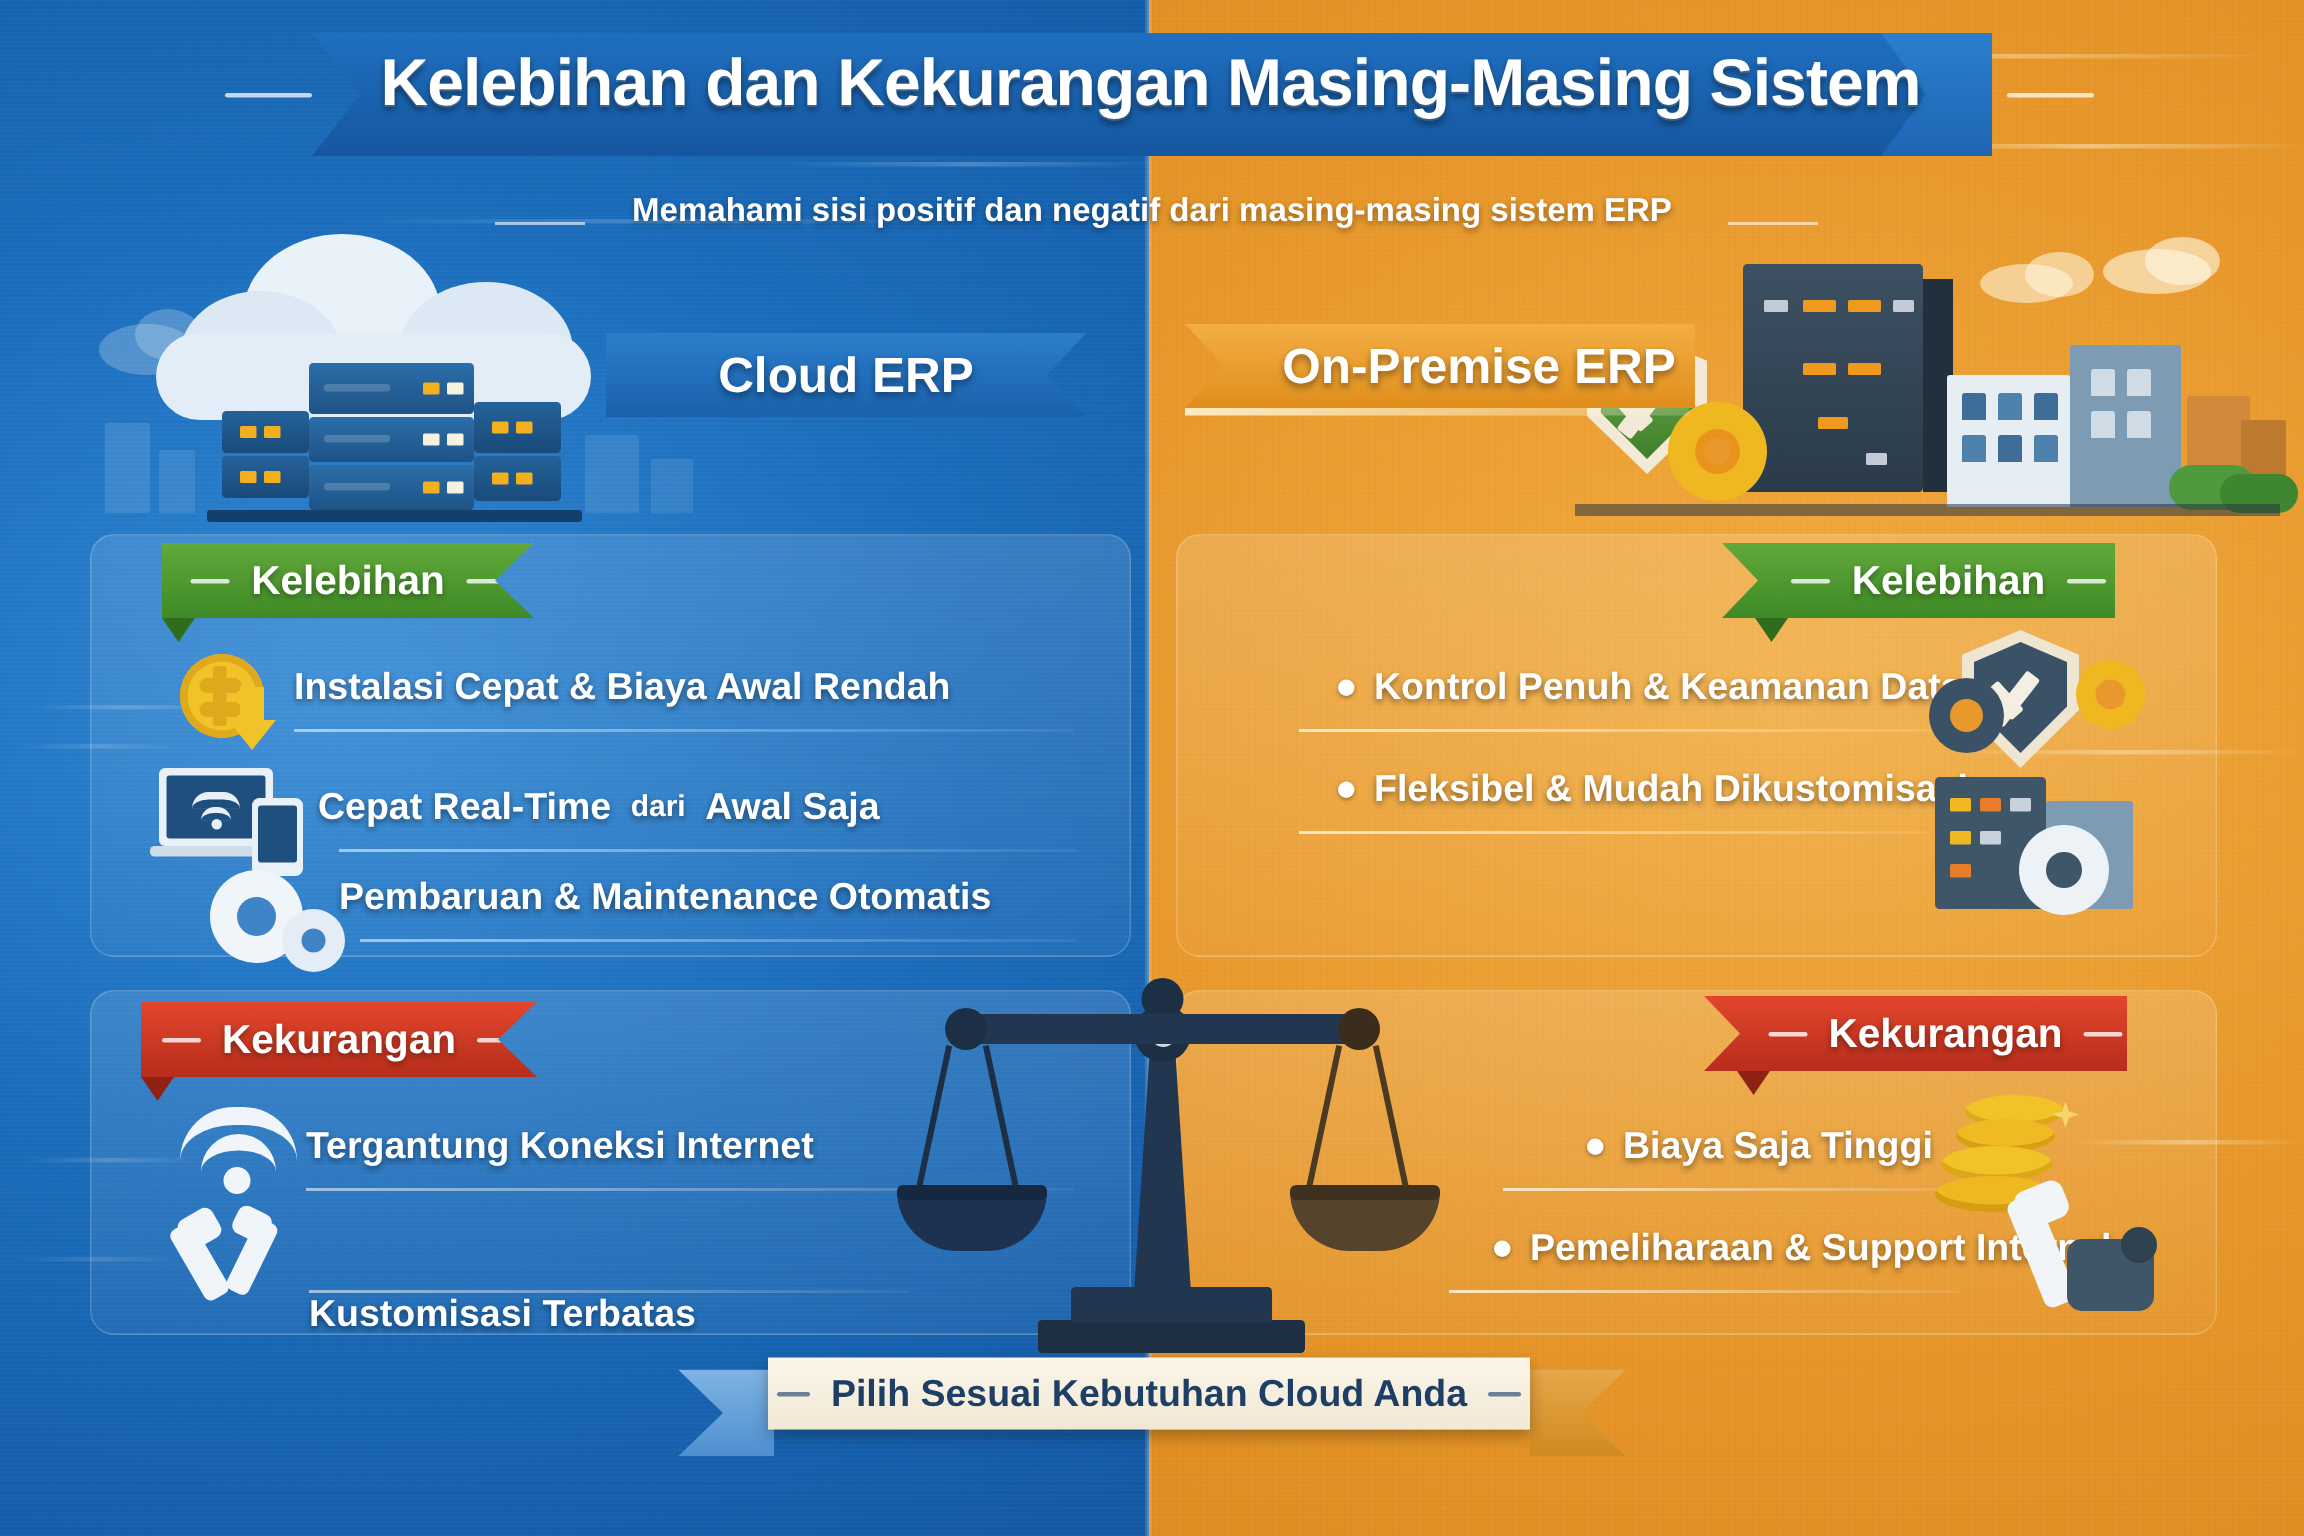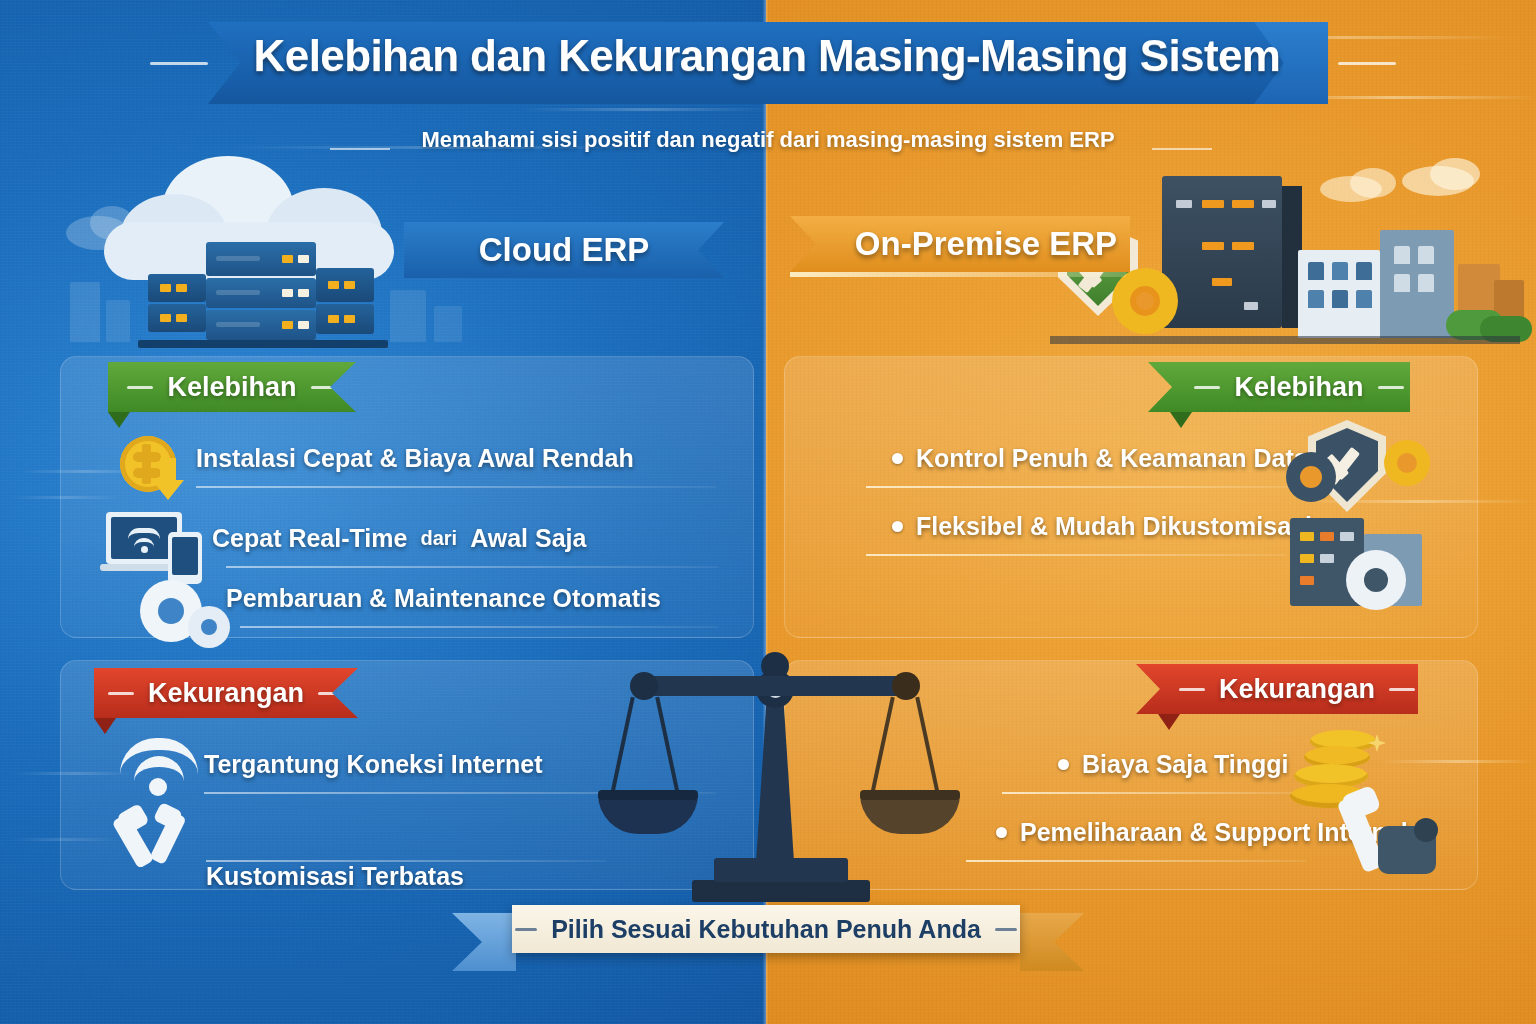--- a/index.html
+++ b/index.html
@@ -522,17 +522,17 @@
     <div style="position:absolute;left:276px;top:44px;width:4px;height:104px;background:#4a3a24;transform:rotate(12deg);"></div>
     <div style="position:absolute;left:322px;top:44px;width:4px;height:104px;background:#4a3a24;transform:rotate(-12deg);"></div>
     <div style="position:absolute;left:256px;top:142px;width:100px;height:40px;background:#55442b;border-radius:0 0 50px 50px;"></div>
     <div style="position:absolute;left:256px;top:138px;width:100px;height:10px;background:#3f3120;border-radius:4px;"></div>
   </div>
 
   <div class="foot-wing fw-l"></div>
   <div class="foot-wing fw-r"></div>
   <div class="footer-ban">
     <span class="fd"></span>
-    <span>Pilih Sesuai Kebutuhan Penuh Anda</span>
+    <span>Pilih Sesuai Kebutuhan Cloud Anda</span>
     <span class="fd"></span>
   </div>
 
 </div>
 
 </body></html>

